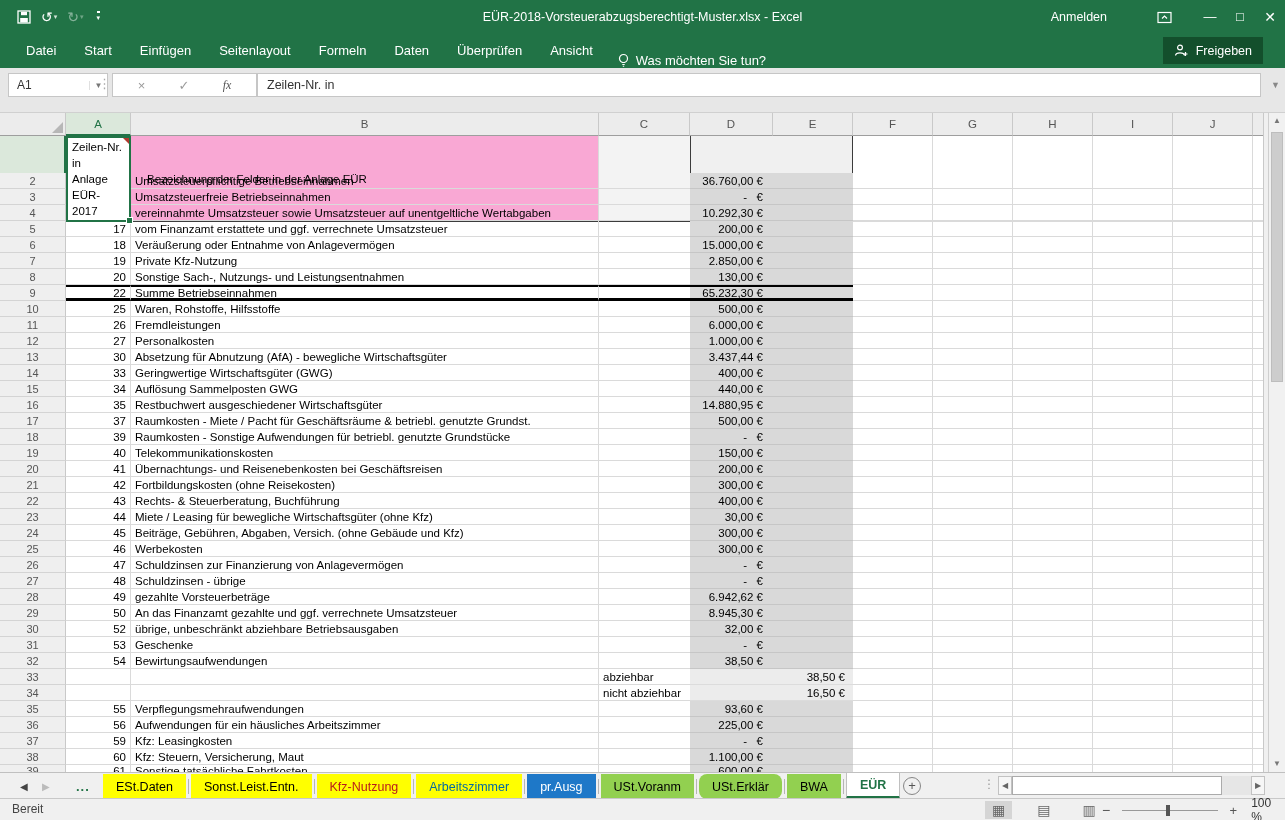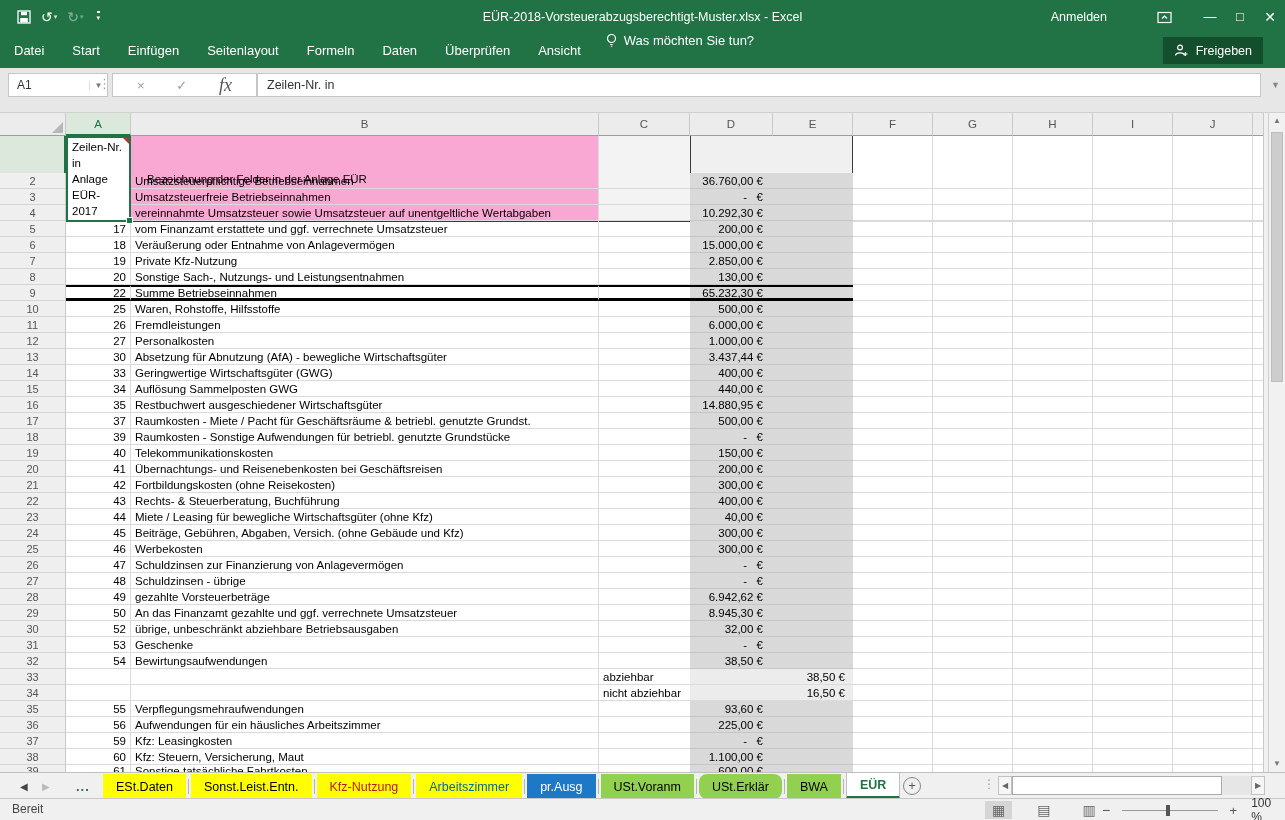--- a/index.html
+++ b/index.html
@@ -19,38 +19,38 @@
   .qat .dim{opacity:.45;}
   .qat .qmore{border-top:2px solid #fff;font-size:7px;padding-top:1px;margin-left:6px;color:#fff;}
   .wtitle{position:absolute;left:0;right:0;text-align:center;font-size:12.5px;pointer-events:none;}
   .tb-right{position:absolute;right:0;top:0;height:33px;display:flex;align-items:center;}
   .signin{font-size:12.5px;margin-right:42px;}
   .tb-ico{width:30px;height:33px;display:flex;align-items:center;justify-content:center;font-size:13px;}
   .tb-ico.close{font-size:14px;}
   .ribbonopts{margin-right:16px;}
   
   .ribbon{position:absolute;top:33px;left:0;right:0;height:35px;background:var(--ribbon);}
-  .rtabs{display:flex;align-items:flex-start;height:100%;padding-left:0;}
+  .rtabs{display:flex;align-items:flex-end;height:100%;padding-left:12px;}
   .rtab{color:#fff;font-size:13px;padding:0 14px;height:100%;display:flex;align-items:center;}
   .tellme{display:flex;align-items:center;gap:6px;color:#fff;font-size:13px;margin-left:10px;}
   .sharebtn{position:absolute;right:22px;top:4px;height:27px;background:#134f2c;border:none;
     color:#fff;font-size:12.5px;display:flex;align-items:center;gap:7px;padding:0 11px;font-family:inherit;}
   
   .formulabar{position:absolute;top:68px;left:0;right:0;height:45px;background:#e7e7e7;
     border-bottom:1px solid #d0d0d0;}
   .namebox{position:absolute;left:8px;top:5px;width:100px;height:24px;background:#fff;
     border:1px solid #c6c6c6;font-size:12px;color:#333;display:flex;align-items:center;}
   .namebox .nbtext{flex:1;padding-left:8px;}
   .namebox .nbdrop{width:18px;text-align:center;color:#777;font-size:8px;border-left:1px solid #e0e0e0;}
   .fb-dots{position:absolute;left:98px;top:8px;color:#a9a9a9;font-size:13px;}
   .fxbox{position:absolute;left:112px;top:5px;width:145px;height:24px;background:#fff;
     border:1px solid #c6c6c6;display:flex;align-items:center;justify-content:space-around;padding:0 8px;}
   .fxbox .fbx{color:#9a9a9a;font-size:13px;}
   .fxbox .fbck{color:#9a9a9a;font-size:13px;}
-  .fxbox .fbfx{font-family:"Liberation Serif",serif;font-style:italic;font-size:18px;color:#555;}
+  .fxbox .fbfx{font-family:"Liberation Serif",serif;font-style:italic;font-size:12px;color:#555;}
   .finput{position:absolute;left:257px;top:5px;right:24px;height:24px;background:#fff;
     border:1px solid #c6c6c6;font-size:12.5px;color:#333;display:flex;align-items:center;padding-left:9px;}
   .fchev{position:absolute;right:5px;top:12px;color:#888;font-size:9px;}
   
   .gridwrap{position:absolute;top:113px;left:0;width:1264px;height:659px;background:#fff;
     overflow:hidden;border-right:1px solid #c9c9c9;
     --cols:66px 65px 468px 91px 83px 80px 80px 80px 80px 80px 80px 11px;
     --cols1:66px 65px 468px 91px 163px 80px 80px 80px 80px 80px 11px;}
   .ghead{display:grid;grid-template-columns:var(--cols);height:23px;}
   .hc{background:#ececec;border-right:1px solid var(--hdrline);border-bottom:1px solid #9e9e9e;
@@ -534,21 +534,21 @@
         <div class="cell cH"></div>
         <div class="cell cI"></div>
         <div class="cell cJ"></div>
         <div class="cell"></div>
       </div>
       <div class="grow">
         <div class="rh">23</div>
         <div class="cell cA">44</div>
         <div class="cell cB">Miete / Leasing für bewegliche Wirtschaftsgüter (ohne Kfz)</div>
         <div class="cell cC"></div>
-        <div class="cell cD">40,00 €</div>
+        <div class="cell cD">30,00 €</div>
         <div class="cell cE"></div>
         <div class="cell cF"></div>
         <div class="cell cG"></div>
         <div class="cell cH"></div>
         <div class="cell cI"></div>
         <div class="cell cJ"></div>
         <div class="cell"></div>
       </div>
       <div class="grow">
         <div class="rh">24</div>

